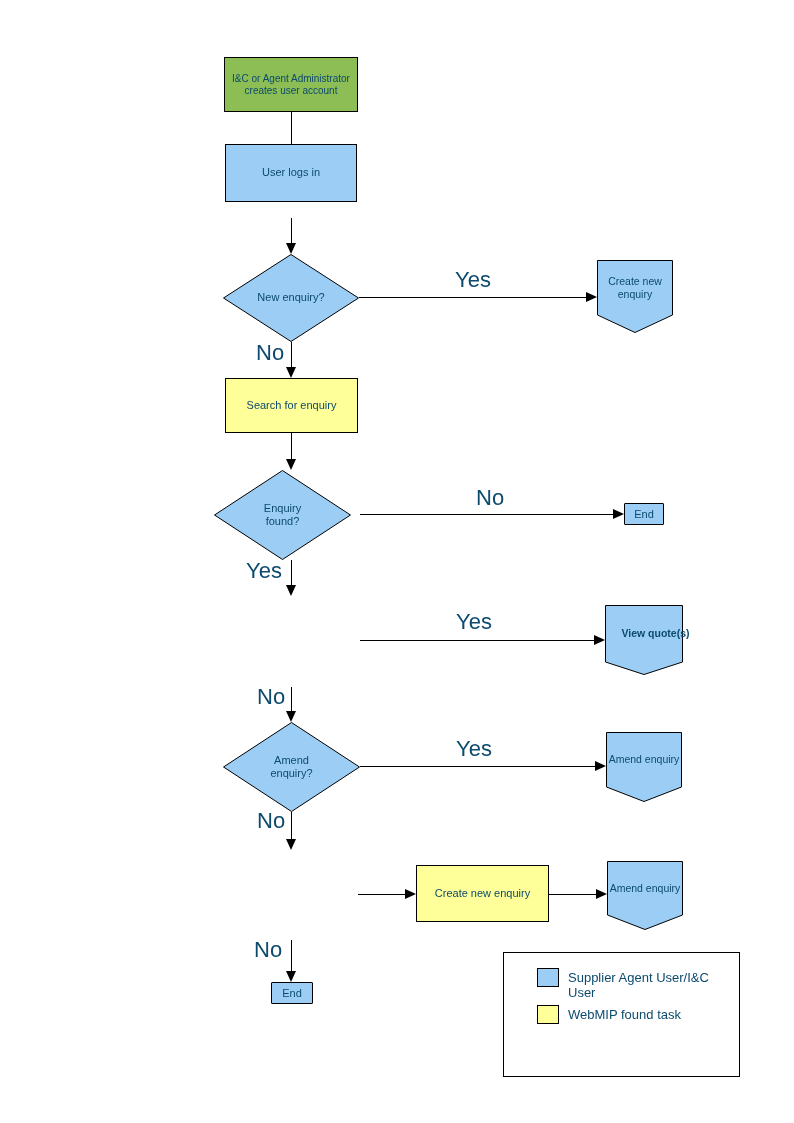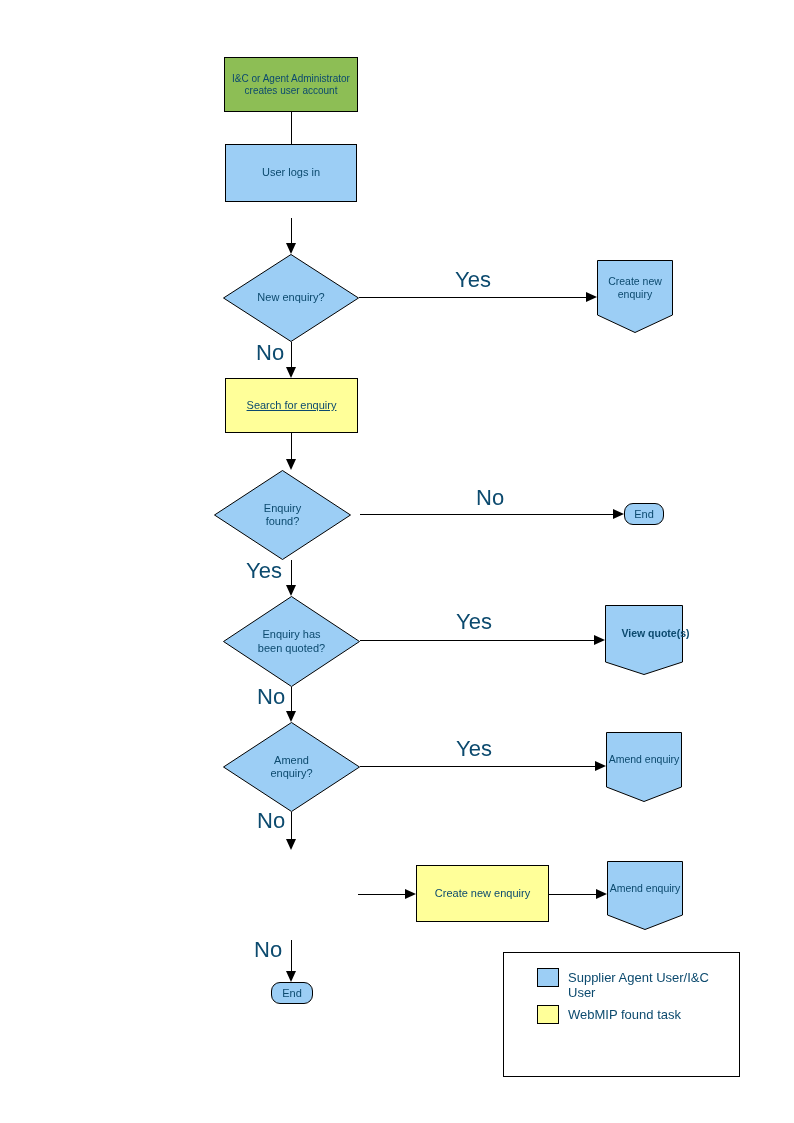--- a/index.html
+++ b/index.html
@@ -20,21 +20,21 @@
     position:absolute;inset:0;display:flex;align-items:center;justify-content:center;
     text-align:center;font-size:11px;line-height:1.2;
   }
   .diamond .txt span{display:inline-block;max-width:72px;}
   .pent .txt{
     position:absolute;top:0;left:0;right:0;display:flex;align-items:center;justify-content:center;
     text-align:center;font-size:10.5px;line-height:1.2;
   }
   .pent .txt span{display:inline-block;max-width:70px;}
   .pill{
-    position:absolute;border:1px solid #000;background:#9CCEF5;border-radius:9px;
+    position:absolute;border:1px solid #000;background:#9CCEF5;border-radius:1px;
     display:flex;align-items:center;justify-content:center;font-size:11px;text-align:center;
   }
   .vline{position:absolute;width:1px;background:#000;}
   .hline{position:absolute;height:1px;background:#000;}
   .arr-down{position:absolute;width:0;height:0;border-left:5px solid transparent;border-right:5px solid transparent;border-top:11px solid #000;}
   .arr-right{position:absolute;width:0;height:0;border-top:5px solid transparent;border-bottom:5px solid transparent;border-left:11px solid #000;}
   .edge-label{position:absolute;font-size:22px;line-height:1;letter-spacing:0px;}
   .legend{
     position:absolute;left:503px;top:952px;width:237px;height:125px;
     border:1px solid #000;background:#fff;box-sizing:border-box;
@@ -77,21 +77,21 @@
     </svg>
     <div class="txt" style="height:55px;">
         <span>Create new enquiry</span>
       </div>
   </div>
 
   <div class="edge-label" style="left:256px;top:342px;">No</div>
   <div class="vline" style="left:291px;top:342px;height:26px;"></div>
   <div class="arr-down" style="left:286px;top:367px;"></div>
 
-  <div class="node rect fill-yellow" style="left:225px;top:378px;width:133px;height:55px;text-decoration:underline;">Search for enquiry</div>
+  <div class="node rect fill-yellow" style="left:225px;top:378px;width:133px;height:55px;">Search for enquiry</div>
 
   <div class="vline" style="left:291px;top:433px;height:27px;"></div>
   <div class="arr-down" style="left:286px;top:459px;"></div>
 
   <div class="node diamond" style="left:214px;top:470px;width:137px;height:90px;">
     <svg width="137" height="90">
       <polygon class="shape-blue" points="68.5,0.5 136.5,45 68.5,89.5 0.5,45"></polygon>
     </svg>
     <div class="txt">
         <span style="max-width:60px;">Enquiry found?</span>
@@ -100,28 +100,20 @@
 
   <div class="hline" style="left:360px;top:514px;width:253px;"></div>
   <div class="arr-right" style="left:613px;top:509px;"></div>
   <div class="edge-label" style="left:476px;top:487px;">No</div>
   <div class="pill" style="left:624px;top:503px;width:38px;height:20px;">End</div>
 
   <div class="edge-label" style="left:246px;top:560px;">Yes</div>
   <div class="vline" style="left:291px;top:560px;height:26px;"></div>
   <div class="arr-down" style="left:286px;top:585px;"></div>
 
-  <div class="node diamond" style="left:223px;top:596px;width:137px;height:91px;">
-    <svg width="137" height="91">
-      <polygon class="shape-blue" points="68.5,0.5 136.5,45.5 68.5,90.5 0.5,45.5"></polygon>
-    </svg>
-    <div class="txt">
-        <span>Enquiry has been quoted?</span>
-      </div>
-  </div>
 
   <div class="hline" style="left:360px;top:640px;width:234px;"></div>
   <div class="arr-right" style="left:594px;top:635px;"></div>
   <div class="edge-label" style="left:456px;top:611px;">Yes</div>
   <div class="node pent" style="left:605px;top:605px;width:101px;height:70px;font-weight:bold;">
     <svg width="78" height="70">
       <polygon class="shape-blue" points="0.5,0.5 77.5,0.5 77.5,57 39,69.5 0.5,57"></polygon>
     </svg>
     <div class="txt" style="height:57px;">
         <span style="max-width:76px;">View quote(s)</span>

